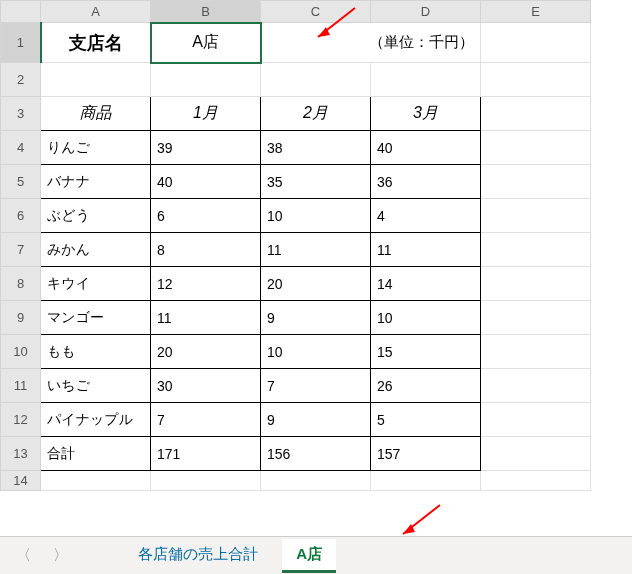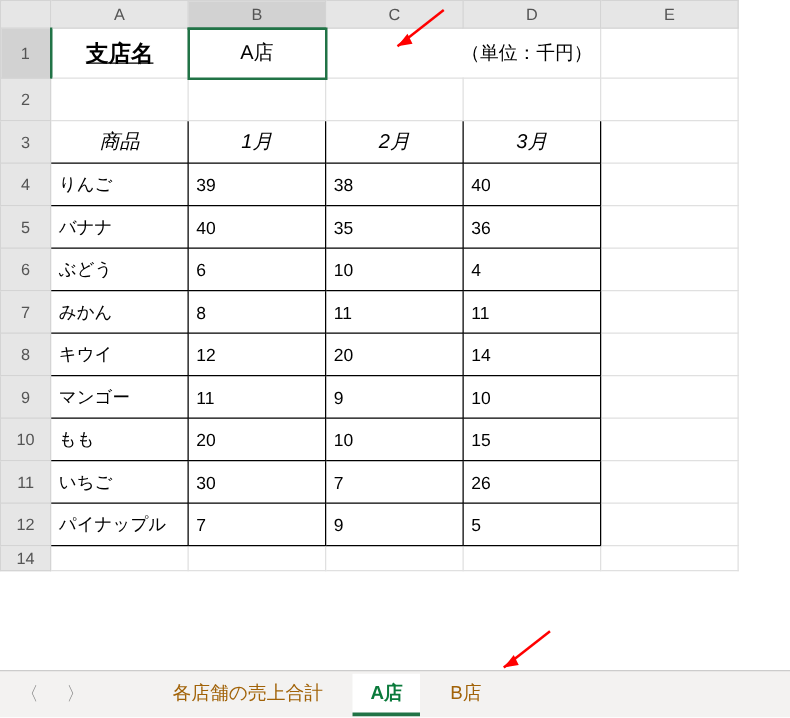--- a/index.html
+++ b/index.html
@@ -53,21 +53,20 @@
   }
   td.databorder {
     border: 1px solid #000;
   }
   .shiten-label {
     background: #fbe4d5;
     font-weight: bold;
     text-align: center;
     font-size: 18px;
     height: 40px;
-    text-decoration: underline;
   }
   .shiten-value {
     text-align: center;
     font-size: 16px;
     height: 40px;
   }
   .selected-cell {
     outline: 2px solid #217346;
     outline-offset: -1px;
     position: relative;
@@ -100,21 +99,21 @@
     gap: 10px;
     font-size: 15px;
   }
   .navarrow {
     color: #888;
     padding: 0 6px;
     cursor: pointer;
   }
   .tab {
     padding: 6px 14px;
-    color: #a16207;
+    color: #0369a1;
     cursor: pointer;
     border-bottom: 3px solid transparent;
   }
   .tab.active {
     background: #fff;
     color: #0a7a3b;
     border-bottom: 3px solid #217346;
     font-weight: bold;
   }
   .arrow-annot {
@@ -227,20 +226,28 @@
     <td class="cell num databorder">7</td>
     <td class="cell num databorder">26</td>
     <td class="cell"></td>
   </tr>
   <tr>
     <td class="rowhead">12</td>
     <td class="cell txt databorder">パイナップル</td>
     <td class="cell num databorder">7</td>
     <td class="cell num databorder">9</td>
     <td class="cell num databorder">5</td>
+    <td class="cell"></td>
+  </tr>
+  <tr>
+    <td class="rowhead">13</td>
+    <td class="cell txt databorder">合計</td>
+    <td class="cell num databorder">171</td>
+    <td class="cell num databorder">156</td>
+    <td class="cell num databorder">157</td>
     <td class="cell"></td>
   </tr>
   <tr>
     <td class="rowhead" style="height:20px">14</td>
     <td class="cell" style="height:20px"></td>
     <td class="cell" style="height:20px"></td>
     <td class="cell" style="height:20px"></td>
     <td class="cell" style="height:20px"></td>
     <td class="cell" style="height:20px"></td>
   </tr>
@@ -259,14 +266,13 @@
       <polygon points="8,32 16,22 20,30" fill="red"></polygon>
     </svg>
 </div>
 
 <div class="tabbar">
   <span class="navarrow">〈</span>
   <span class="navarrow">〉</span>
   <span style="width:30px"></span>
   <span class="tab">各店舗の売上合計</span>
   <span class="tab active">A店</span>
-  <span class="tab">B店</span>
 </div>
 
 </body></html>

